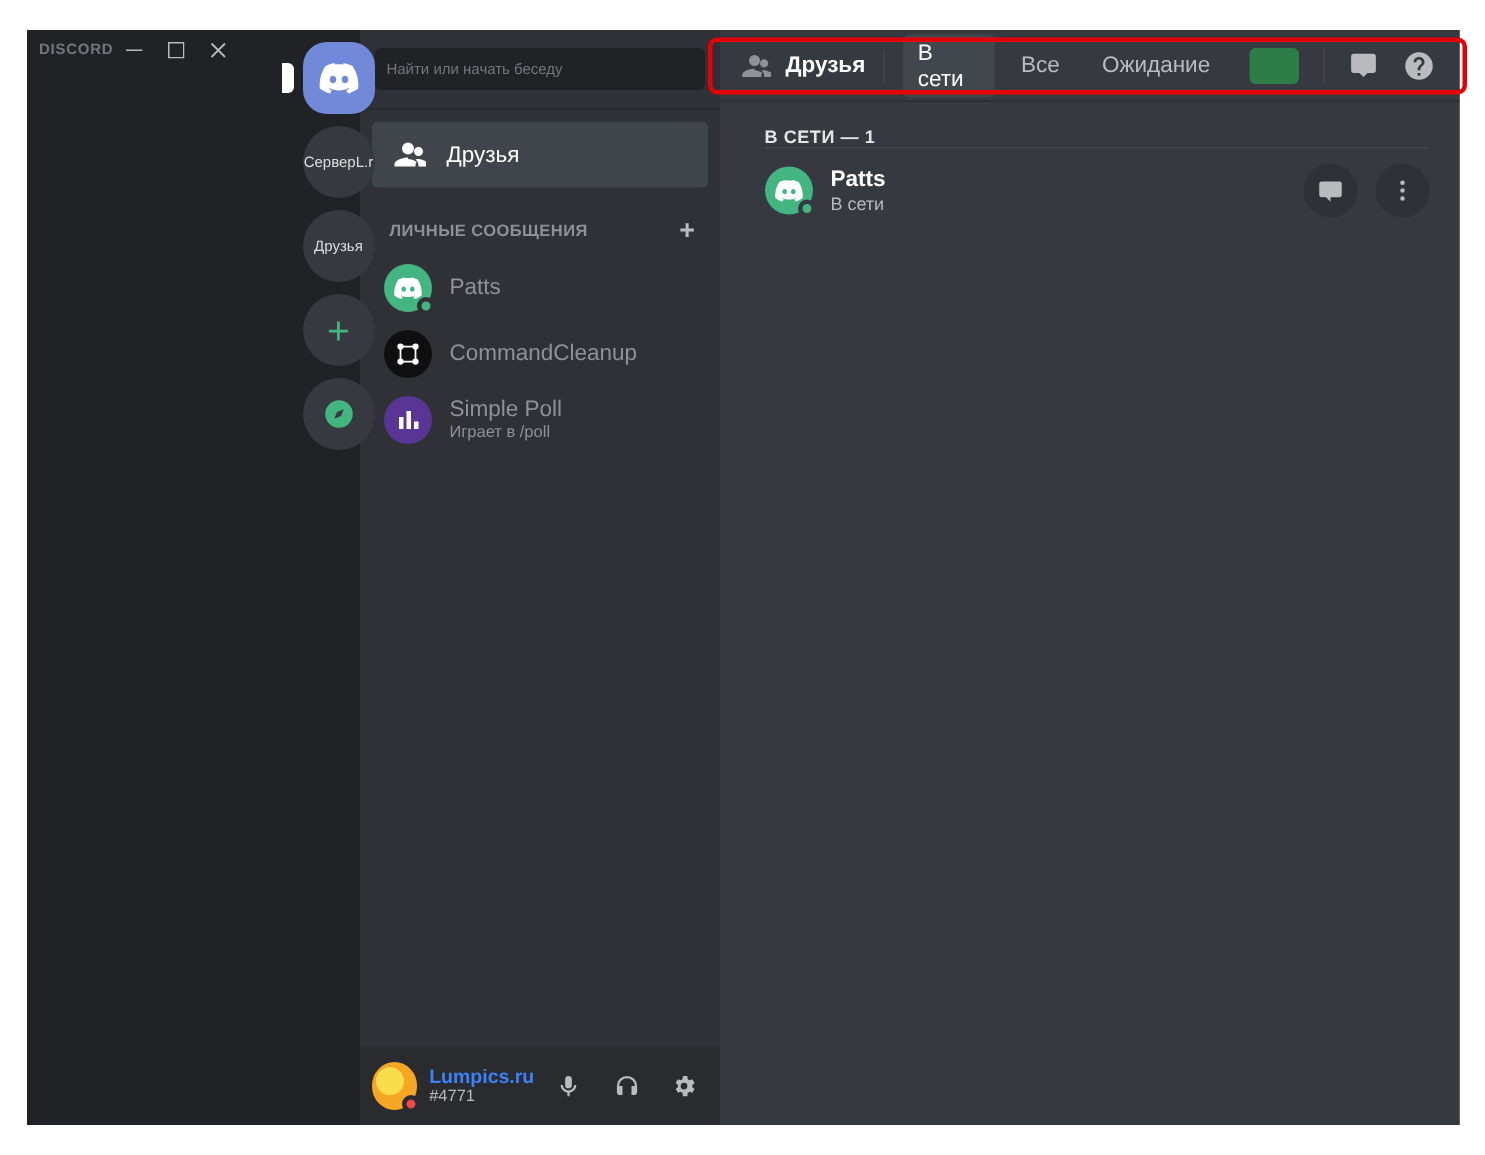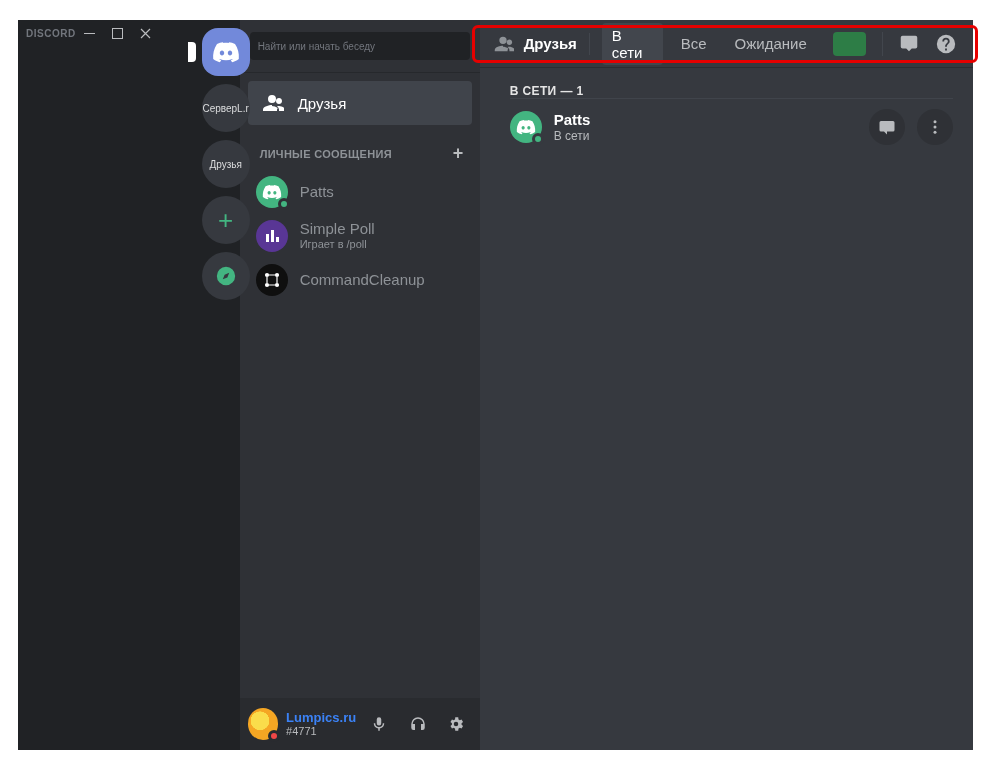--- a/index.html
+++ b/index.html
@@ -146,46 +146,46 @@
             <svg viewBox="0 0 28 20">
                 <path d="M23 2c-2-1-4-1.6-6-1.8l-.4.8c-1.7-.3-3.5-.3-5.2 0L11 .2C9 .4 7 1 5 2 1.7 7 .8 12 1.2 17c2.3 1.7 4.5 2.7 6.7 3.3l1.3-2c-.7-.3-1.4-.6-2-1l.5-.4c4 1.9 8.6 1.9 12.6 0l.5.4c-.6.4-1.3.7-2 1l1.3 2c2.2-.6 4.4-1.6 6.7-3.3.5-5.7-.9-10.7-3.8-15zM10 13.5c-1.2 0-2.2-1.1-2.2-2.5S8.8 8.5 10 8.5s2.2 1.1 2.2 2.5-1 2.5-2.2 2.5zm8 0c-1.2 0-2.2-1.1-2.2-2.5s1-2.5 2.2-2.5 2.2 1.1 2.2 2.5-1 2.5-2.2 2.5z"></path>
               </svg>
             <div class="status-dot online"></div>
           </div>
           <div class="dm-meta">
             <span class="dm-name">Patts</span>
           </div>
         </div>
         <div class="dm-item">
-          <div class="avatar purple">
-            <svg viewBox="0 0 16 16">
-                <rect x="2" y="6" width="3" height="8"></rect>
-                <rect x="7" y="2" width="3" height="12"></rect>
-                <rect x="12" y="9" width="3" height="5"></rect>
-              </svg>
-          </div>
-          <div class="dm-meta">
-            <span class="dm-name">Simple Poll</span>
-            <span class="dm-sub">Играет в /poll</span>
-          </div>
-        </div>
-        <div class="dm-item">
           <div class="avatar dark">
             <svg viewBox="0 0 24 24">
                 <circle cx="6" cy="6" r="2.5"></circle>
                 <circle cx="18" cy="6" r="2.5"></circle>
                 <circle cx="6" cy="18" r="2.5"></circle>
                 <circle cx="18" cy="18" r="2.5"></circle>
                 <path d="M8 6h8M6 8v8M18 8v8M8 18h8" stroke="#fff" stroke-width="1.4" fill="none"></path>
               </svg>
           </div>
           <div class="dm-meta">
             <span class="dm-name">CommandCleanup</span>
           </div>
         </div>
+        <div class="dm-item">
+          <div class="avatar purple">
+            <svg viewBox="0 0 16 16">
+                <rect x="2" y="6" width="3" height="8"></rect>
+                <rect x="7" y="2" width="3" height="12"></rect>
+                <rect x="12" y="9" width="3" height="5"></rect>
+              </svg>
+          </div>
+          <div class="dm-meta">
+            <span class="dm-name">Simple Poll</span>
+            <span class="dm-sub">Играет в /poll</span>
+          </div>
+        </div>
       </div>
       <div class="grow"></div>
       <div class="user-panel">
         <div class="user-av">
           <div class="dnd"></div>
         </div>
         <div class="user-meta">
           <div class="user-name">Lumpics.ru</div>
           <div class="user-tag">#4771</div>
         </div>

